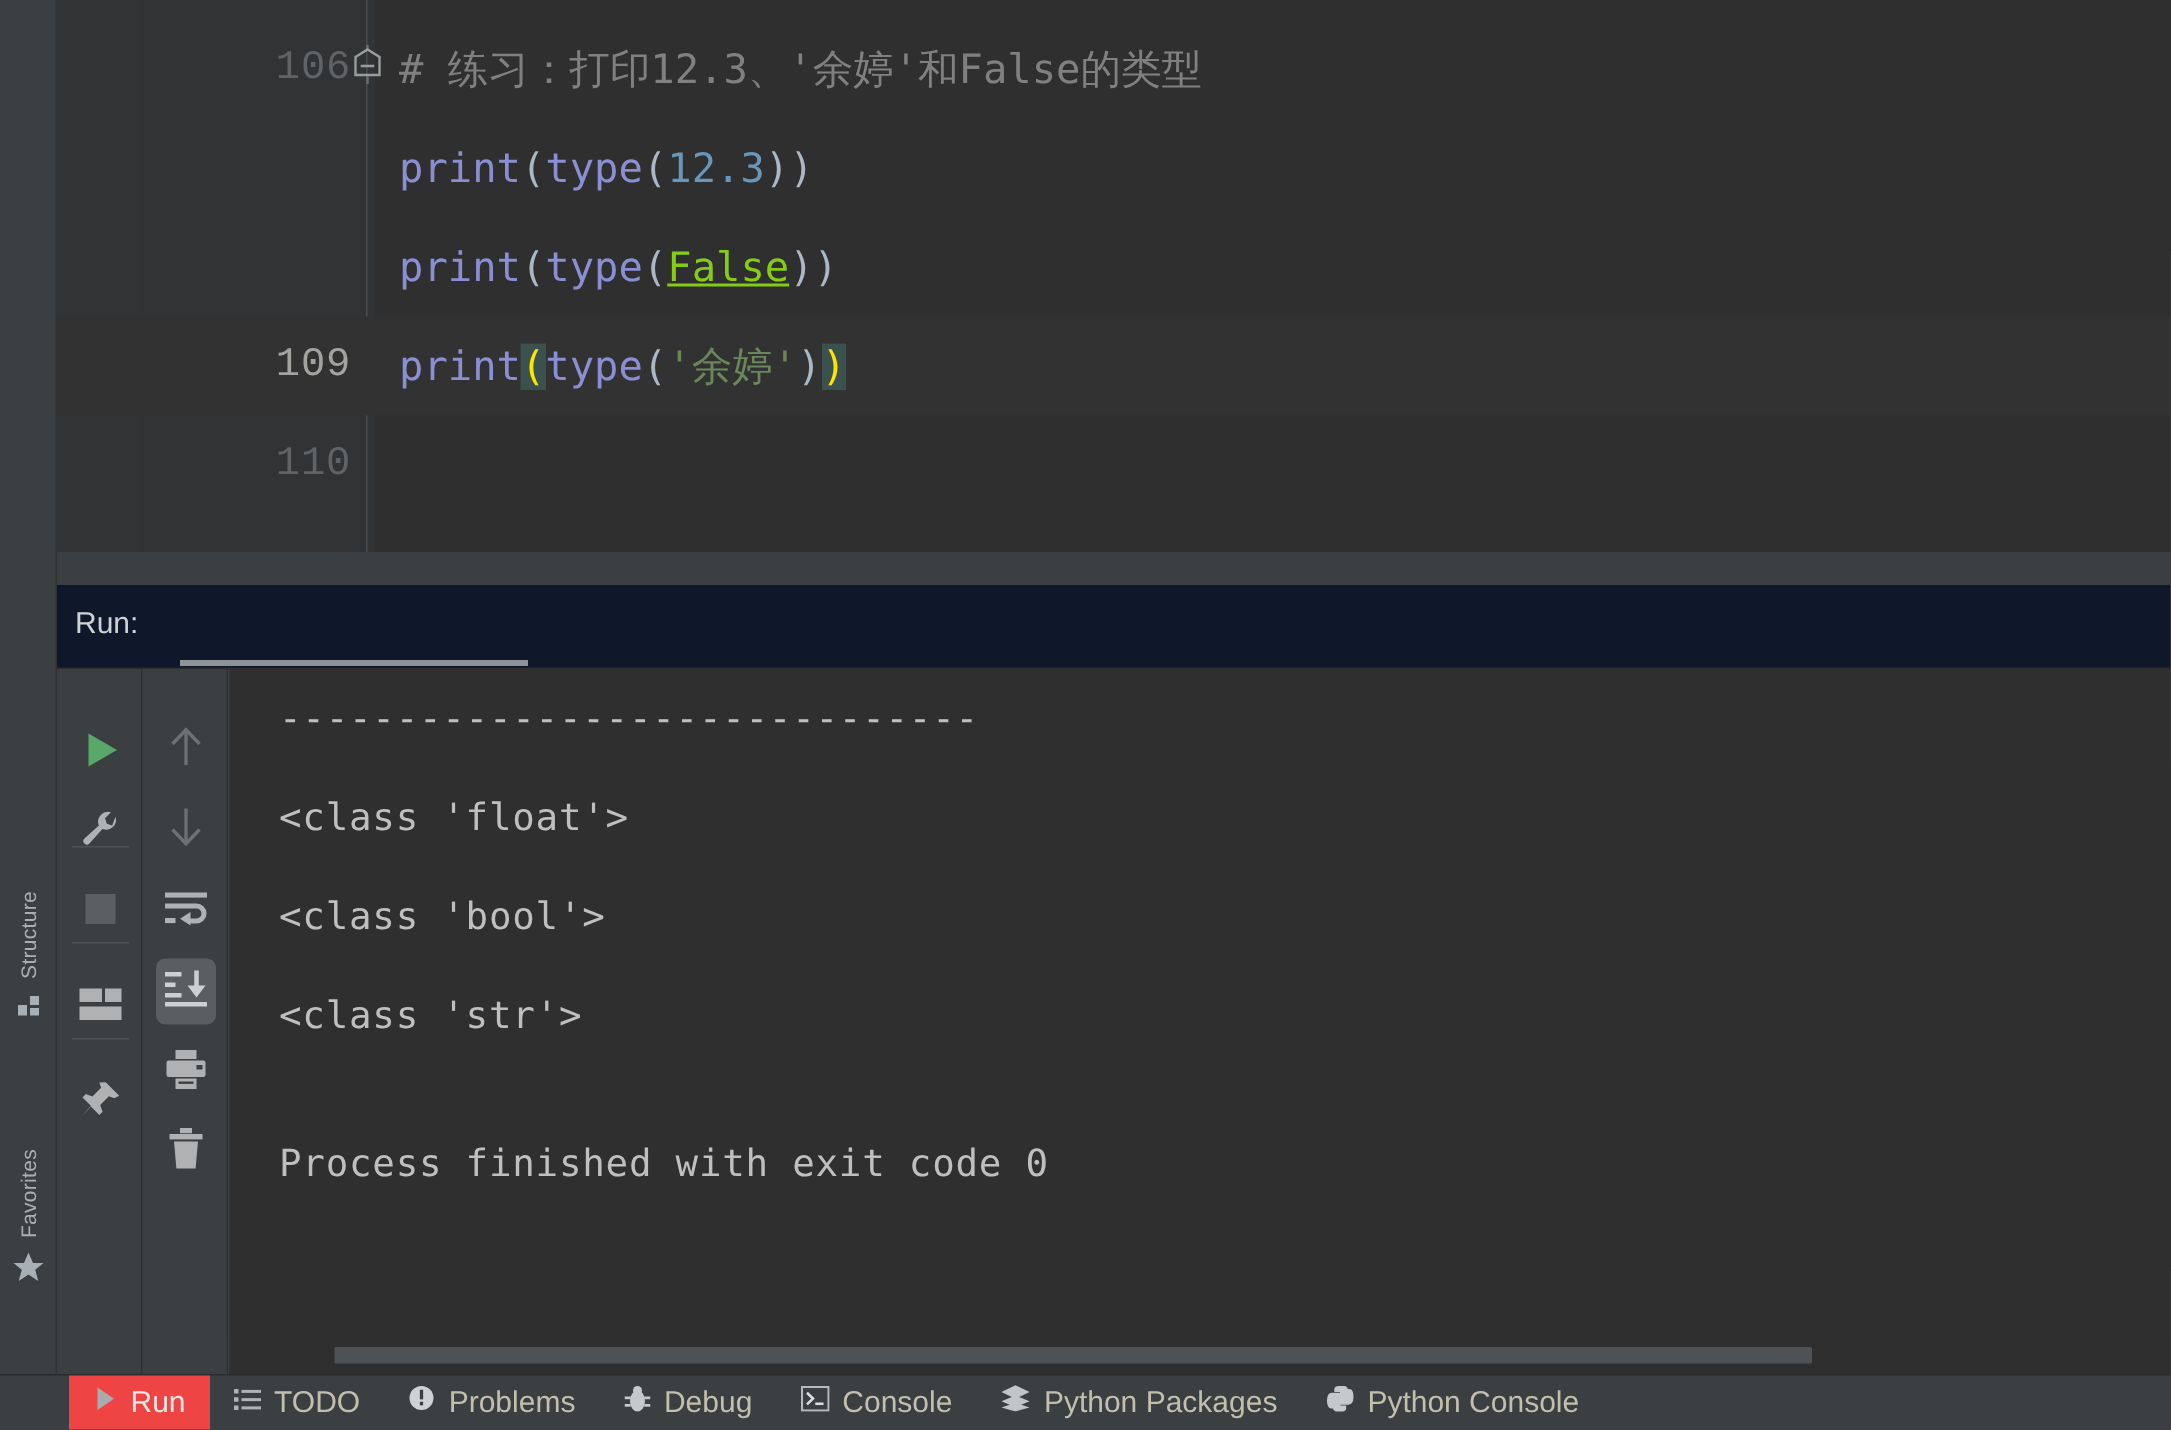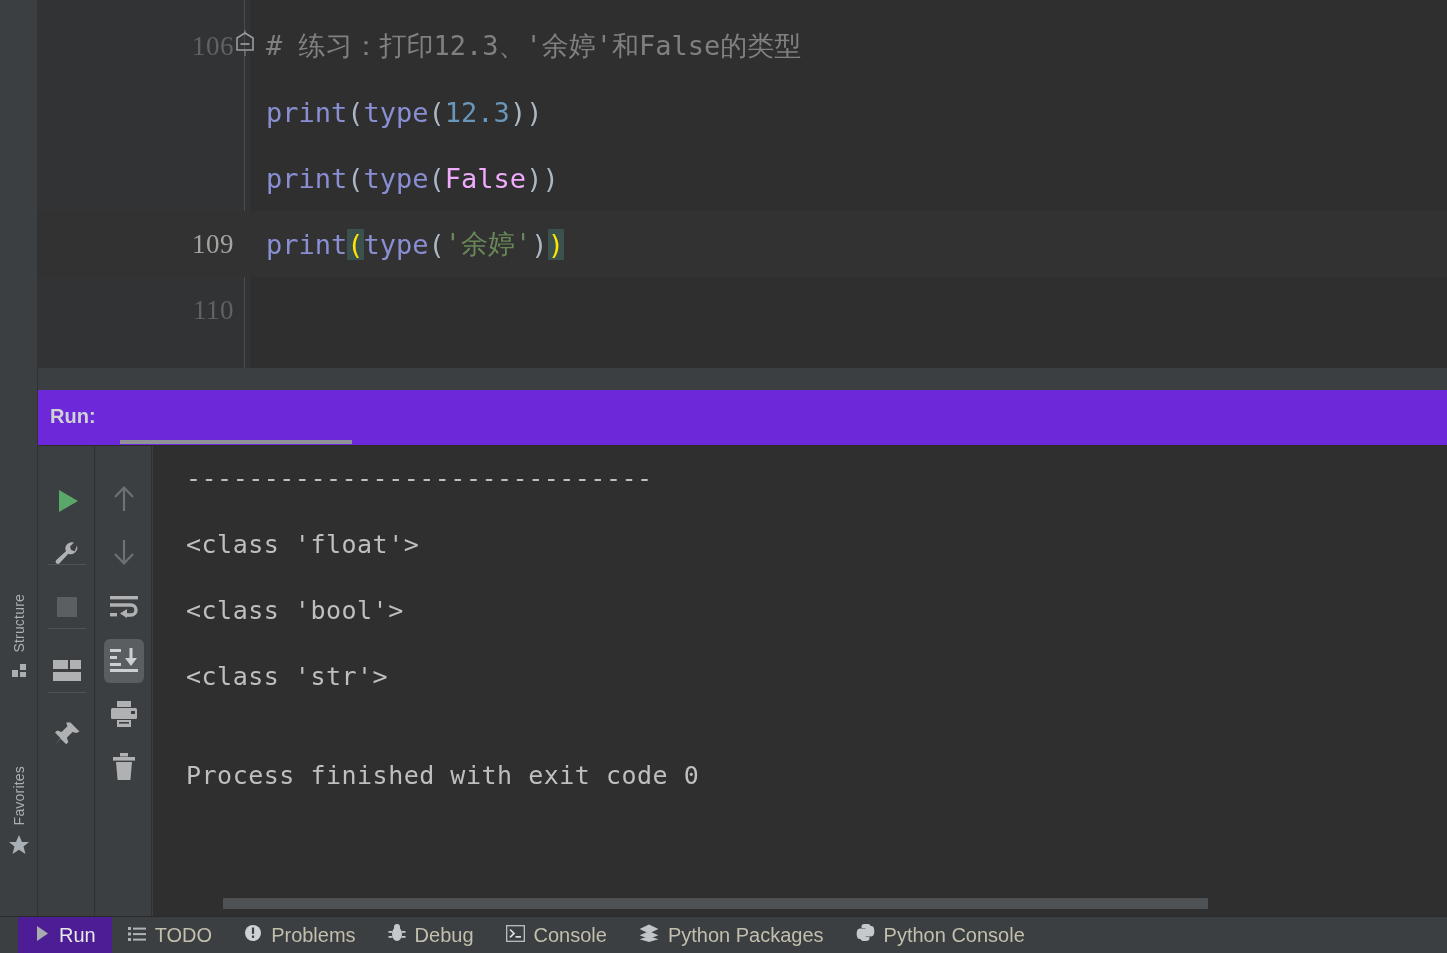--- a/index.html
+++ b/index.html
@@ -48,50 +48,50 @@
   .fold-rail {
     position: absolute; left: 206px; top: 0; width: 1px; height: 368px;
     background: #4a4d4f;
   }
   .row { position: absolute; left: 0; width: 100%; height: 66px; }
   .row.caret { background: #323232; }
   .lineno {
     position: absolute; right: 0; width: 155px; height: 66px;
     display: flex; align-items: center; justify-content: flex-end;
     padding-right: 16px;
-    font-family: Liberation Serif, serif; font-size: 27px;
+    font-family: Liberation Mono, monospace; font-size: 27px;
     color: #606366; letter-spacing: .5px;
   }
   .lineno.current { color: #a4a3a0; text-align: right; }
   .codetext {
     position: absolute; left: 0; height: 66px; display: flex; align-items: center;
     font-family: "DejaVu Sans Mono", monospace; font-size: 27px;
     white-space: pre; letter-spacing: 0px;
   }
   .tok-comment { color: #808080; }
   .tok-fn      { color: #8a8fd4; }
   .tok-builtin { color: #8a8fd4; }
   .tok-paren   { color: #a9b7c6; }
   .tok-num     { color: #6897bb; }
-  .tok-kw      { color: #f0abfc; }
+  .tok-kw      { color: #84cc16; text-decoration: underline; }
   .tok-str     { color: #6a8759; }
   .tok-match   { color: #ffe400; background: #3b514d; }
 
   .fold-marker {
     position: absolute; left: 196px; width: 22px; height: 24px;
   }
 
   
   .run-window {
     position: absolute; left: 38px; top: 390px; width: 1409px; height: 526px;
     background: #3c3f41;
   }
   .run-header {
     position: absolute; left: 0; top: 0; width: 100%; height: 56px;
-    background: #6d28d9; border-bottom: 1px solid #2b2b2b; font-weight: bold;
+    background: #0f172a; border-bottom: 1px solid #2b2b2b;
   }
   .run-title {
     position: absolute; left: 12px; top: 15px;
     font-size: 20px; color: #cfd2d4;
   }
   .run-tab {
     position: absolute; left: 82px; top: 2px; height: 52px;
     display: flex; align-items: center; gap: 10px;
     padding: 0 14px 0 12px; background: #4a4e50;
   }
@@ -144,21 +144,21 @@
   
   .statusbar {
     position: absolute; left: 0; bottom: 0; width: 1447px; height: 37px;
     background: #3c3f41; border-top: 1px solid #2b2b2b;
     display: flex; align-items: center;
   }
   .sb-item {
     height: 37px; display: flex; align-items: center; gap: 9px;
     padding: 0 16px; font-size: 20px; color: #c2bfae;
   }
-  .sb-item.active { background: #4c1d95; color: #e8e8e8; }
+  .sb-item.active { background: #ef4444; color: #e8e8e8; margin-left: 28px; }
   .sb-spacer { width: 18px; height: 1px; }
 </style>
 </head>
 <body>
 
 <div id="app">
 
   <div class="left-stripe">
     <div class="stripe-btn" id="stripe-structure" style="top:590px;">
       <span class="stripe-ico">

